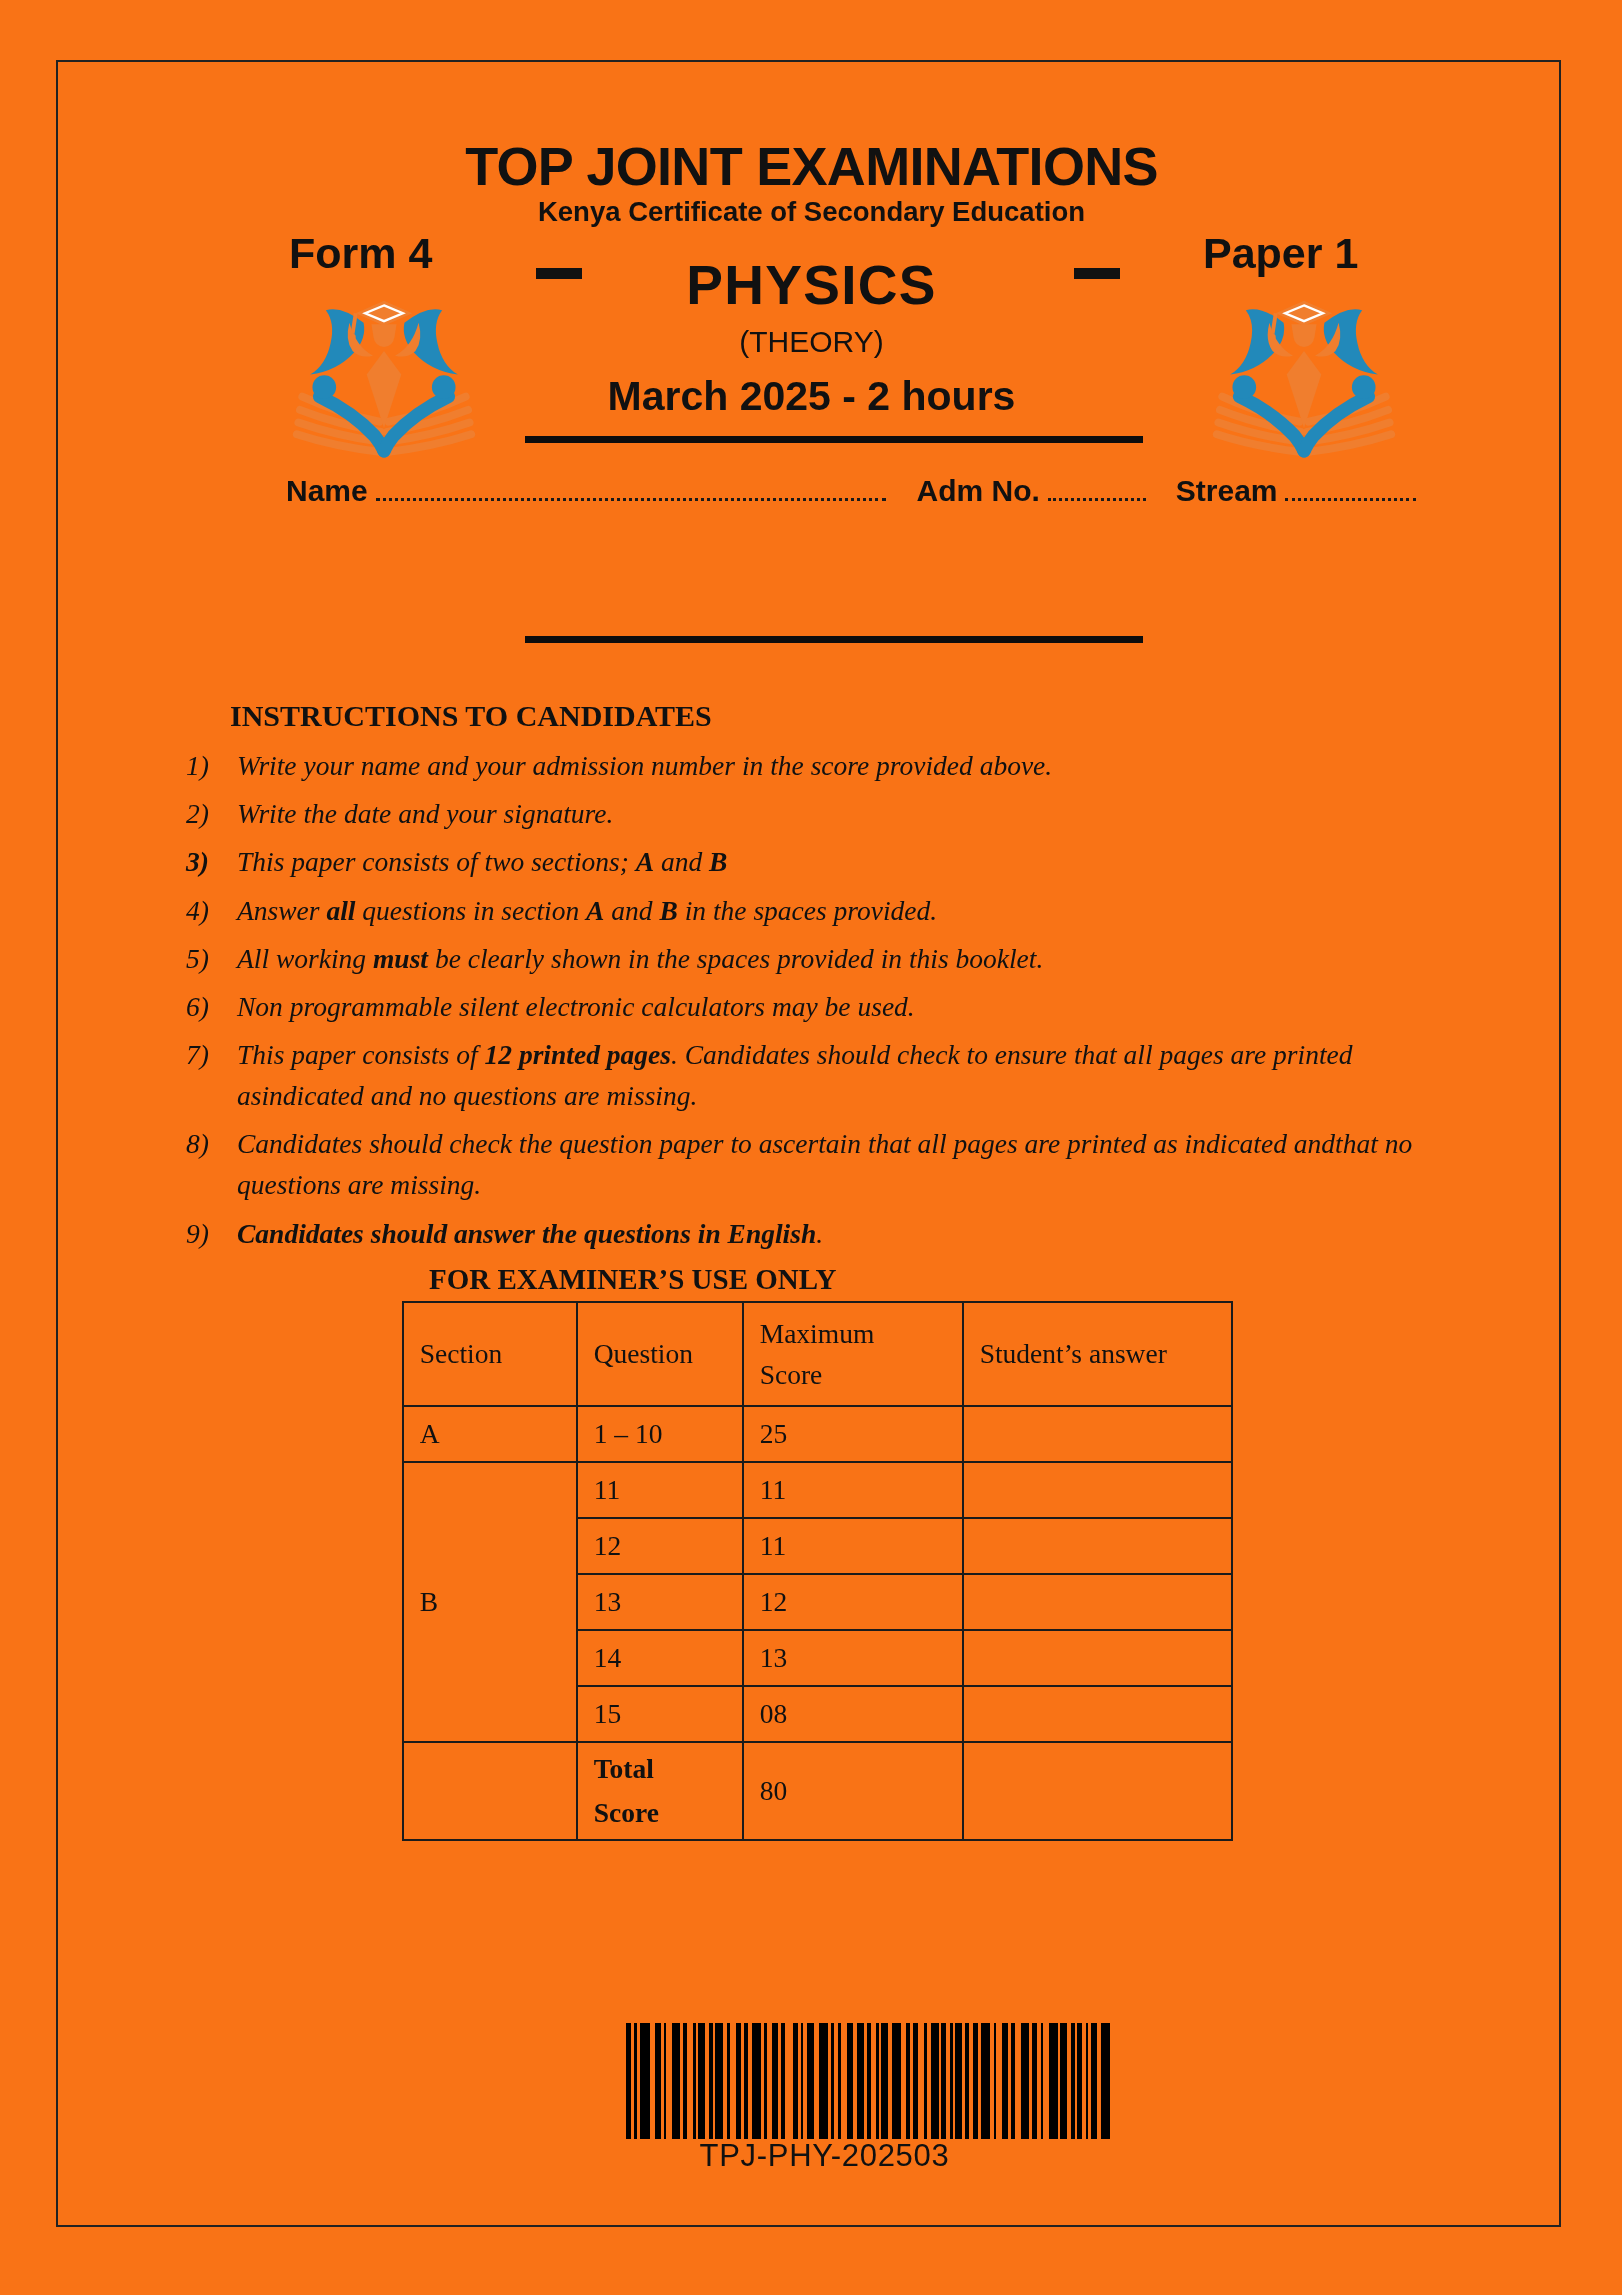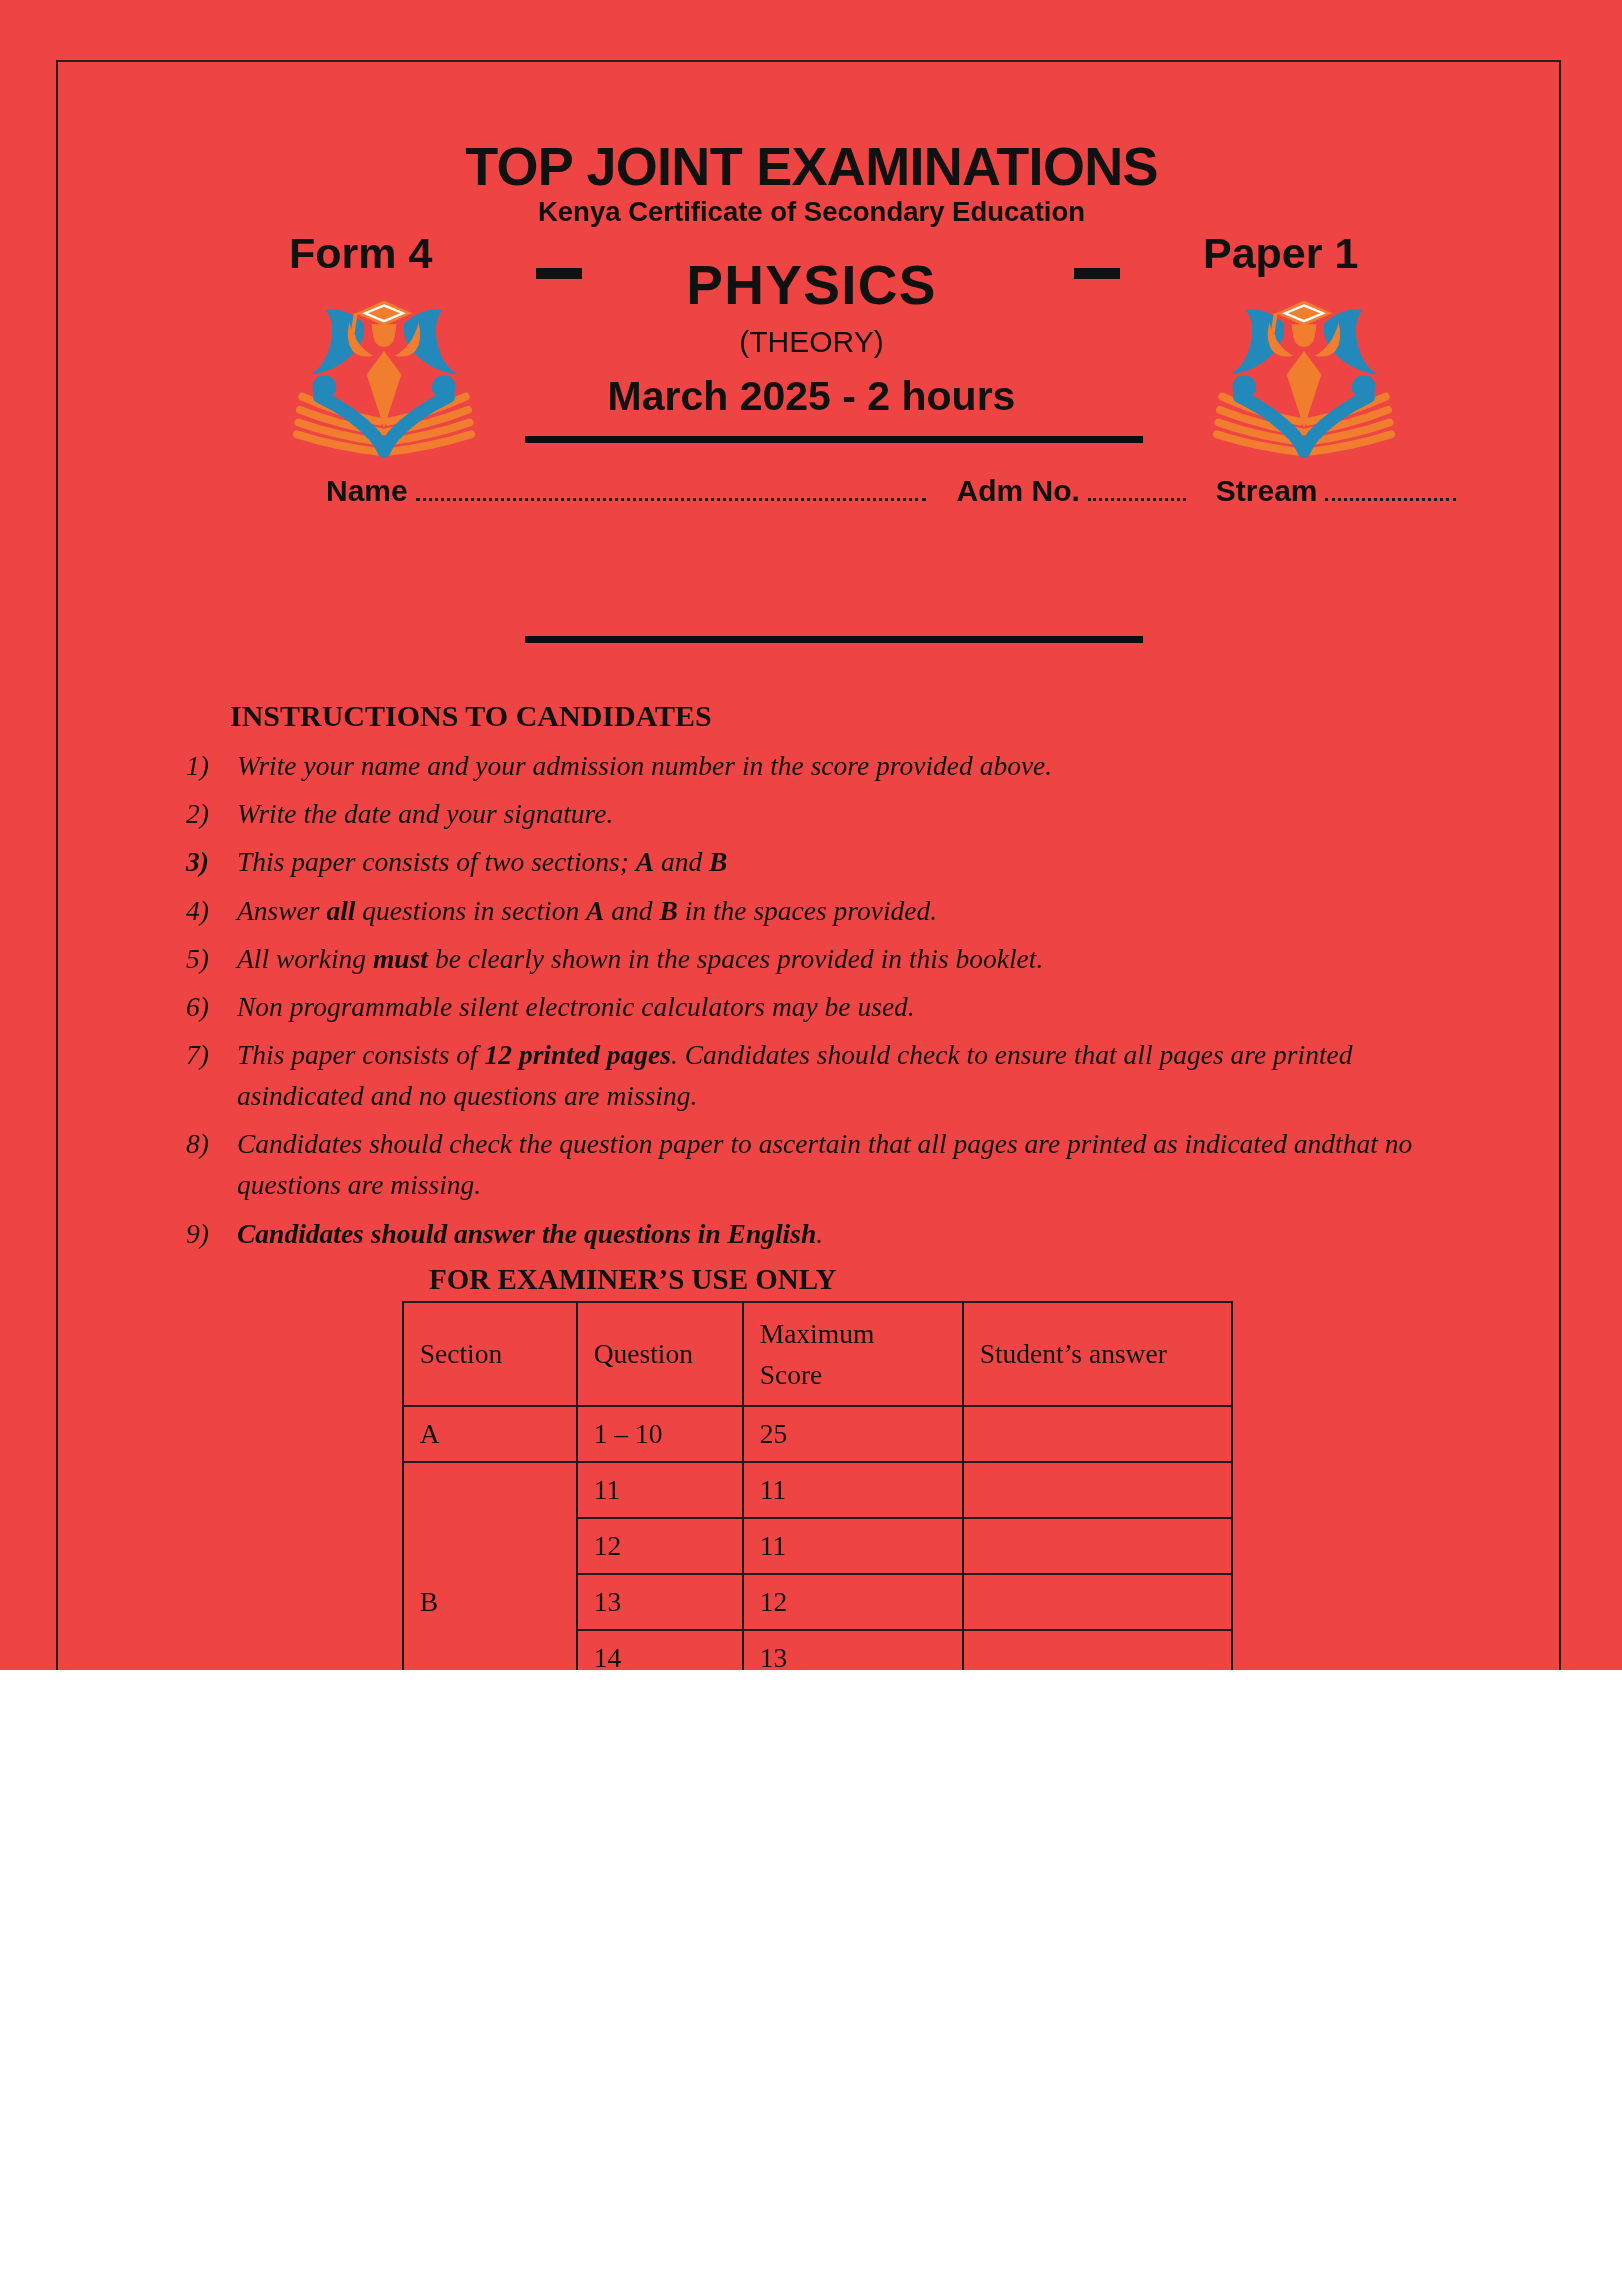--- a/index.html
+++ b/index.html
@@ -2,21 +2,21 @@
 <html style="--logo-orange: #F07E2E; --logo-blue: #2289BA;font-size:10.5px"><head>
 <meta charset="utf-8">
 <style>
   :root{
     --logo-orange:#F07E2E;
     --logo-blue:#2289BA;
     --ink:#111111;
   }
   html,body{margin:0;padding:0;background:#ffffff;}
   .page{
-    position:relative;width:1623px;height:1670px;background:#ef4444;
+    position:relative;width:1623px;height:2295px;background:#f97316;
     font-family:"Liberation Sans", sans-serif;color:var(--ink);overflow:hidden;
   }
   .frame{position:absolute;left:56px;top:60px;width:1501px;height:2163px;border:2px solid #222;}
 
   
   .title{position:absolute;top:135px;left:0;width:100%;text-align:center;
     font-size:54px;font-weight:700;letter-spacing:-0.7px;}
   .subtitle{position:absolute;top:196px;left:0;width:100%;text-align:center;
     font-size:27.5px;font-weight:700;}
   .form-label{position:absolute;left:289px;top:229px;font-size:43px;font-weight:700;}
@@ -31,21 +31,21 @@
   .dash-right{left:1074px;top:268px;width:46px;}
   .logo{position:absolute;top:296px;width:190px;height:165px;}
   .logo-left{left:289px;}
   .logo-right{left:1209px;}
   .rule{position:absolute;left:525px;width:618px;height:6.5px;background:#0d0d0d;}
   .rule-top{top:436px;}
   .rule-bottom{top:636px;}
 
   
   .cand-row{position:absolute;left:286px;width:1133px;display:flex;align-items:flex-end;
-    font-size:30px;font-weight:700;line-height:1.1;margin-left:40px;}
+    font-size:30px;font-weight:700;line-height:1.1;}
   .row1{top:474px;}
   .row2{top:539px;}
   .dots{border-bottom:3.3px dotted #1a1a1a;margin:0 2.6px 5.9px 7.9px;height:19.6px;flex:0 0 auto;}
   .dots-name{flex:1 1 auto;}
   .dots-adm{width:98px;}
   .dots-stream{width:131px;}
   .dots-sig{width:250px;}
   .dots-date{flex:1 1 auto;}
   .ml{margin-left:27.5px;}
   .ml-date{margin-left:110px;}

